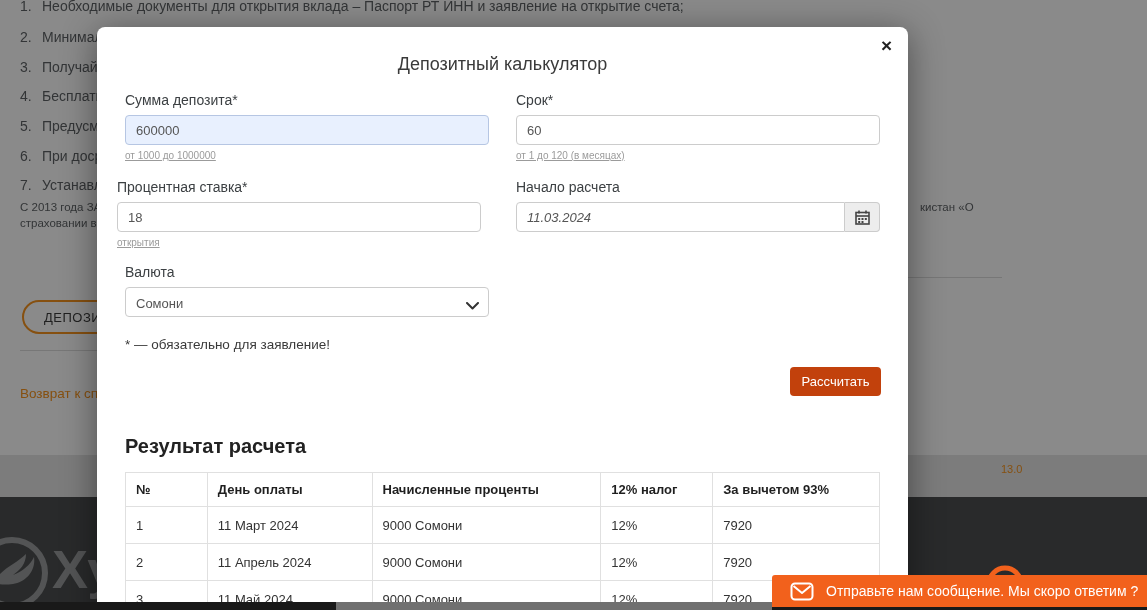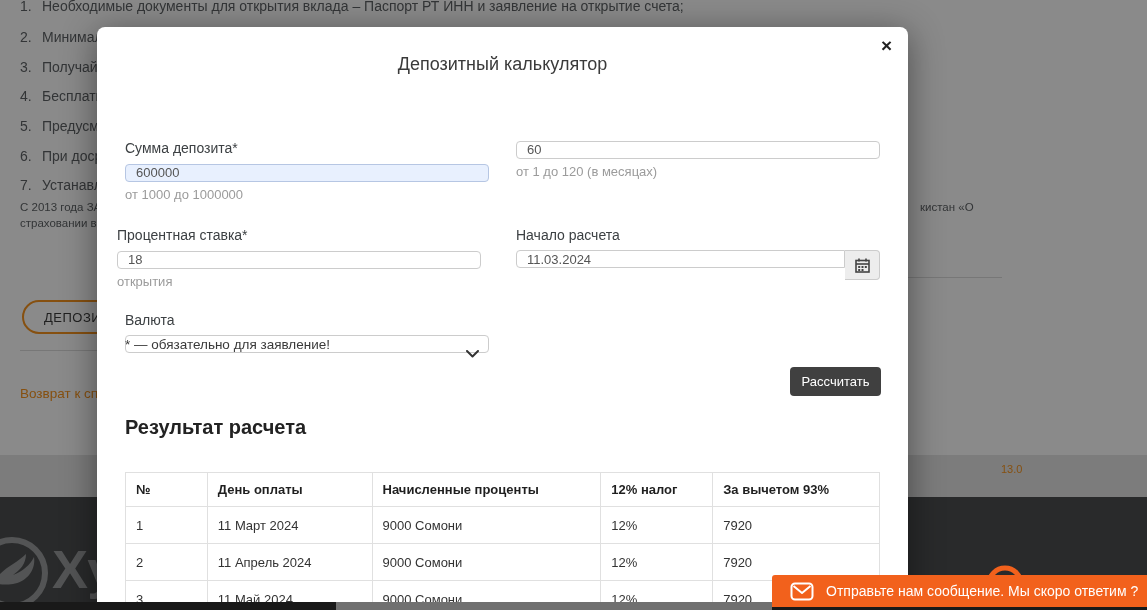--- a/index.html
+++ b/index.html
@@ -19,36 +19,36 @@
   .footer-time{position:absolute;left:1001px;top:463px;font-size:11px;color:#f7941e;}
   .footer-dark{position:absolute;left:0;top:497px;width:100%;height:113px;background:#4d4f50;}
   .logo-word{position:absolute;left:52px;top:542px;font-size:54px;font-weight:600;color:#9a9c9e;line-height:1;}
   
   .overlay{position:absolute;inset:0;background:rgba(0,0,0,0.46);z-index:5;}
   
   .modal{position:absolute;left:97px;top:27px;width:811px;height:700px;background:#fff;
          border-radius:8px;box-shadow:0 6px 35px rgba(0,0,0,.45);z-index:10;}
   .modal-close{position:absolute;right:16px;top:9px;font-size:19px;font-weight:700;color:#222;line-height:1;}
   .modal-title{position:absolute;left:0;right:0;top:27px;text-align:center;font-size:18px;color:#3a3a3a;}
-  .field{position:absolute;width:364px;margin-top:48px;}
+  .field{position:absolute;width:364px;}
   .field .flabel{display:block;font-size:14px;color:#3c4043;margin-bottom:7px;}
-  .field input,.field select{width:100%;height:18px;box-sizing:border-box;border:1px solid #ccc;
+  .field input,.field select{width:100%;height:30px;box-sizing:border-box;border:1px solid #ccc;
         border-radius:4px;padding:8px 10px;font-family:"Liberation Sans",sans-serif;font-size:13px;color:#555;background:#fff;}
   .field input.autofill{background:#e8f0fe;border-color:#b6c6e3;}
-  .hint{font-size:13px;color:#9b9b9b;margin-top:5px;}
+  .hint{font-size:10px;color:#9b9b9b;margin-top:5px;text-decoration:underline;}
   .input-group{display:flex;}
-  .input-group input{flex:1;border-radius:4px 0 0 4px;}
+  .input-group input{flex:1;border-radius:4px 0 0 4px;font-style:italic;}
   .addon{width:35px;height:30px;box-sizing:border-box;background:#ededed;border:1px solid #ccc;border-left:0;
          border-radius:0 4px 4px 0;display:flex;align-items:center;justify-content:center;}
   .field select{appearance:none;-webkit-appearance:none;-moz-appearance:none;}
   .chevron{position:absolute;right:10px;top:38px;pointer-events:none;}
   .req-note{position:absolute;left:28px;top:310px;font-size:13.5px;color:#3a3a3a;}
-  .calc-btn{position:absolute;left:693px;top:340px;width:91px;height:29px;background:#404040;border:none;
+  .calc-btn{position:absolute;left:693px;top:340px;width:91px;height:29px;background:#c2410c;border:none;
             border-radius:4px;color:#fff;font-size:13px;font-family:"Liberation Sans",sans-serif;}
-  .results-h{position:absolute;left:28px;top:389px;font-size:20px;font-weight:700;color:#222;}
+  .results-h{position:absolute;left:28px;top:408px;font-size:20px;font-weight:700;color:#222;}
   table.results{position:absolute;left:28px;top:445px;width:755px;border-collapse:collapse;}
   table.results th,table.results td{border:1px solid #e0e0e0;text-align:left;padding:0 0 0 10px;
         font-size:13px;white-space:nowrap;}
   table.results th{height:33px;color:#1f1f1f;font-weight:700;}
   table.results td{height:36px;color:#333;}
   
   .chat-circle{position:absolute;left:984px;top:563px;z-index:11;}
   .chat-banner{position:absolute;left:772px;top:575px;width:375px;height:32px;background:#f2611c;
                border-radius:3px 0 0 0;display:flex;align-items:center;color:#fff;z-index:12;}
   .chat-banner .env{margin-left:18px;display:flex;}
@@ -121,20 +121,21 @@
     <div class="modal-close">×</div>
     <div class="modal-title">Депозитный калькулятор</div>
 
     <div class="field" style="left:28px;top:65px">
       <span class="flabel">Сумма депозита*</span>
       <input class="autofill" type="text" value="600000" style="">
       <div class="hint">от 1000 до 1000000</div>
     </div>
 
     <div class="field" style="left:419px;top:65px">
+      <span class="flabel">Срок*</span>
       <input type="text" value="60" style="">
       <div class="hint">от 1 до 120 (в месяцах)</div>
     </div>
 
     <div class="field" style="left:20px;top:152px">
       <span class="flabel">Процентная ставка*</span>
       <input type="text" value="18" style="">
       <div class="hint">открытия</div>
     </div>
 

